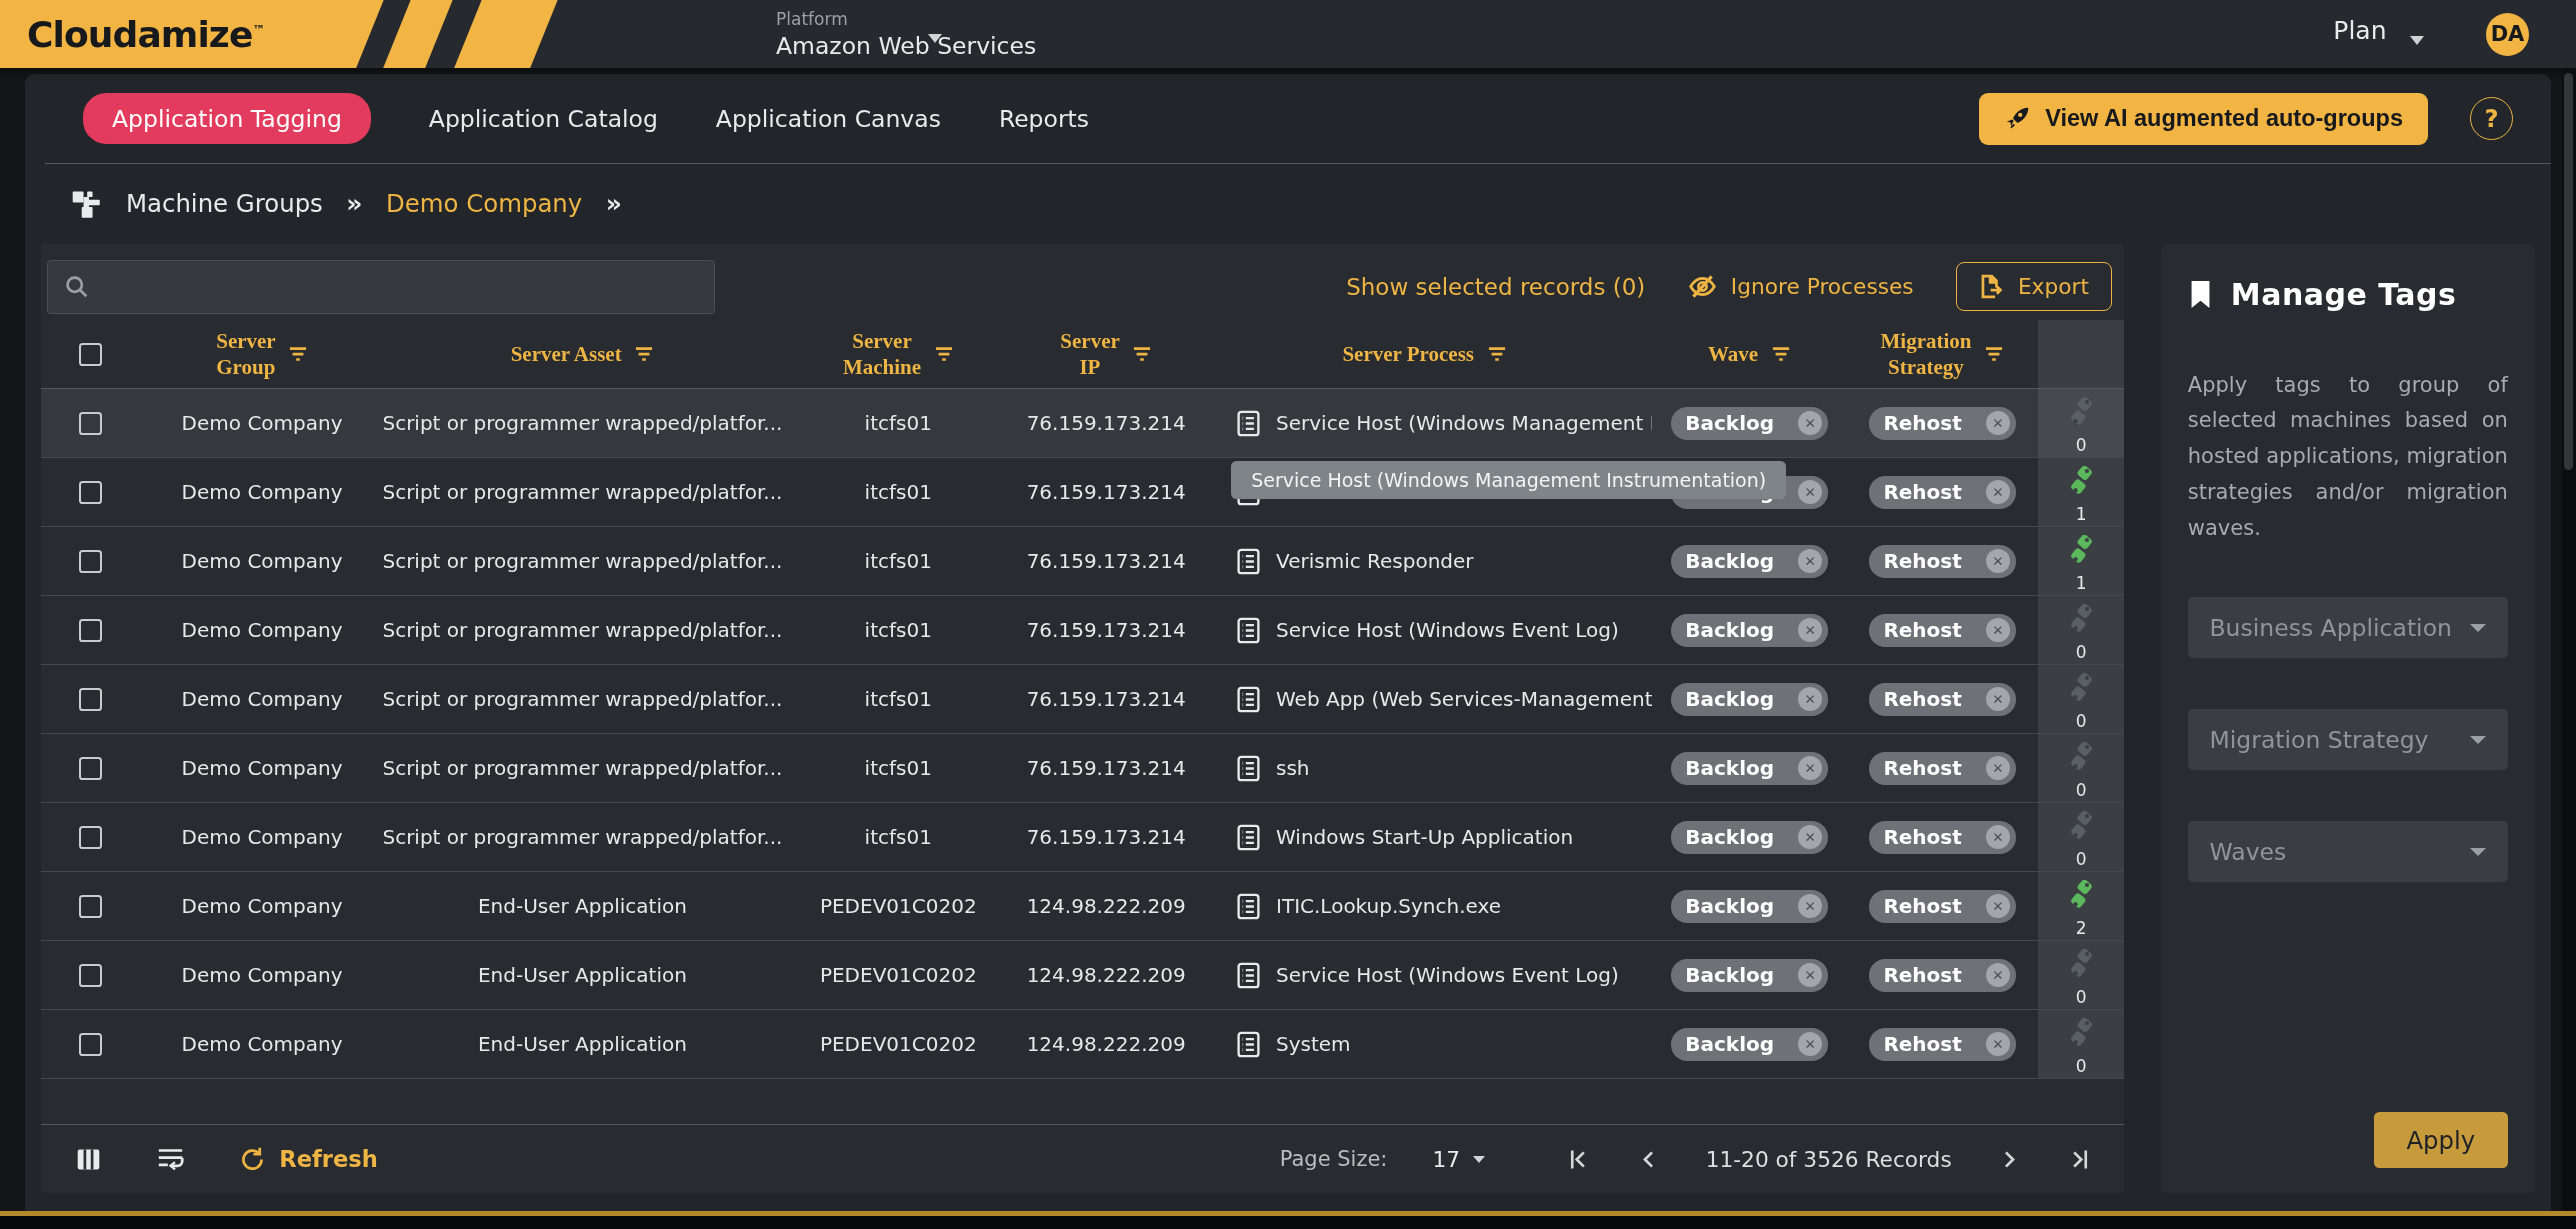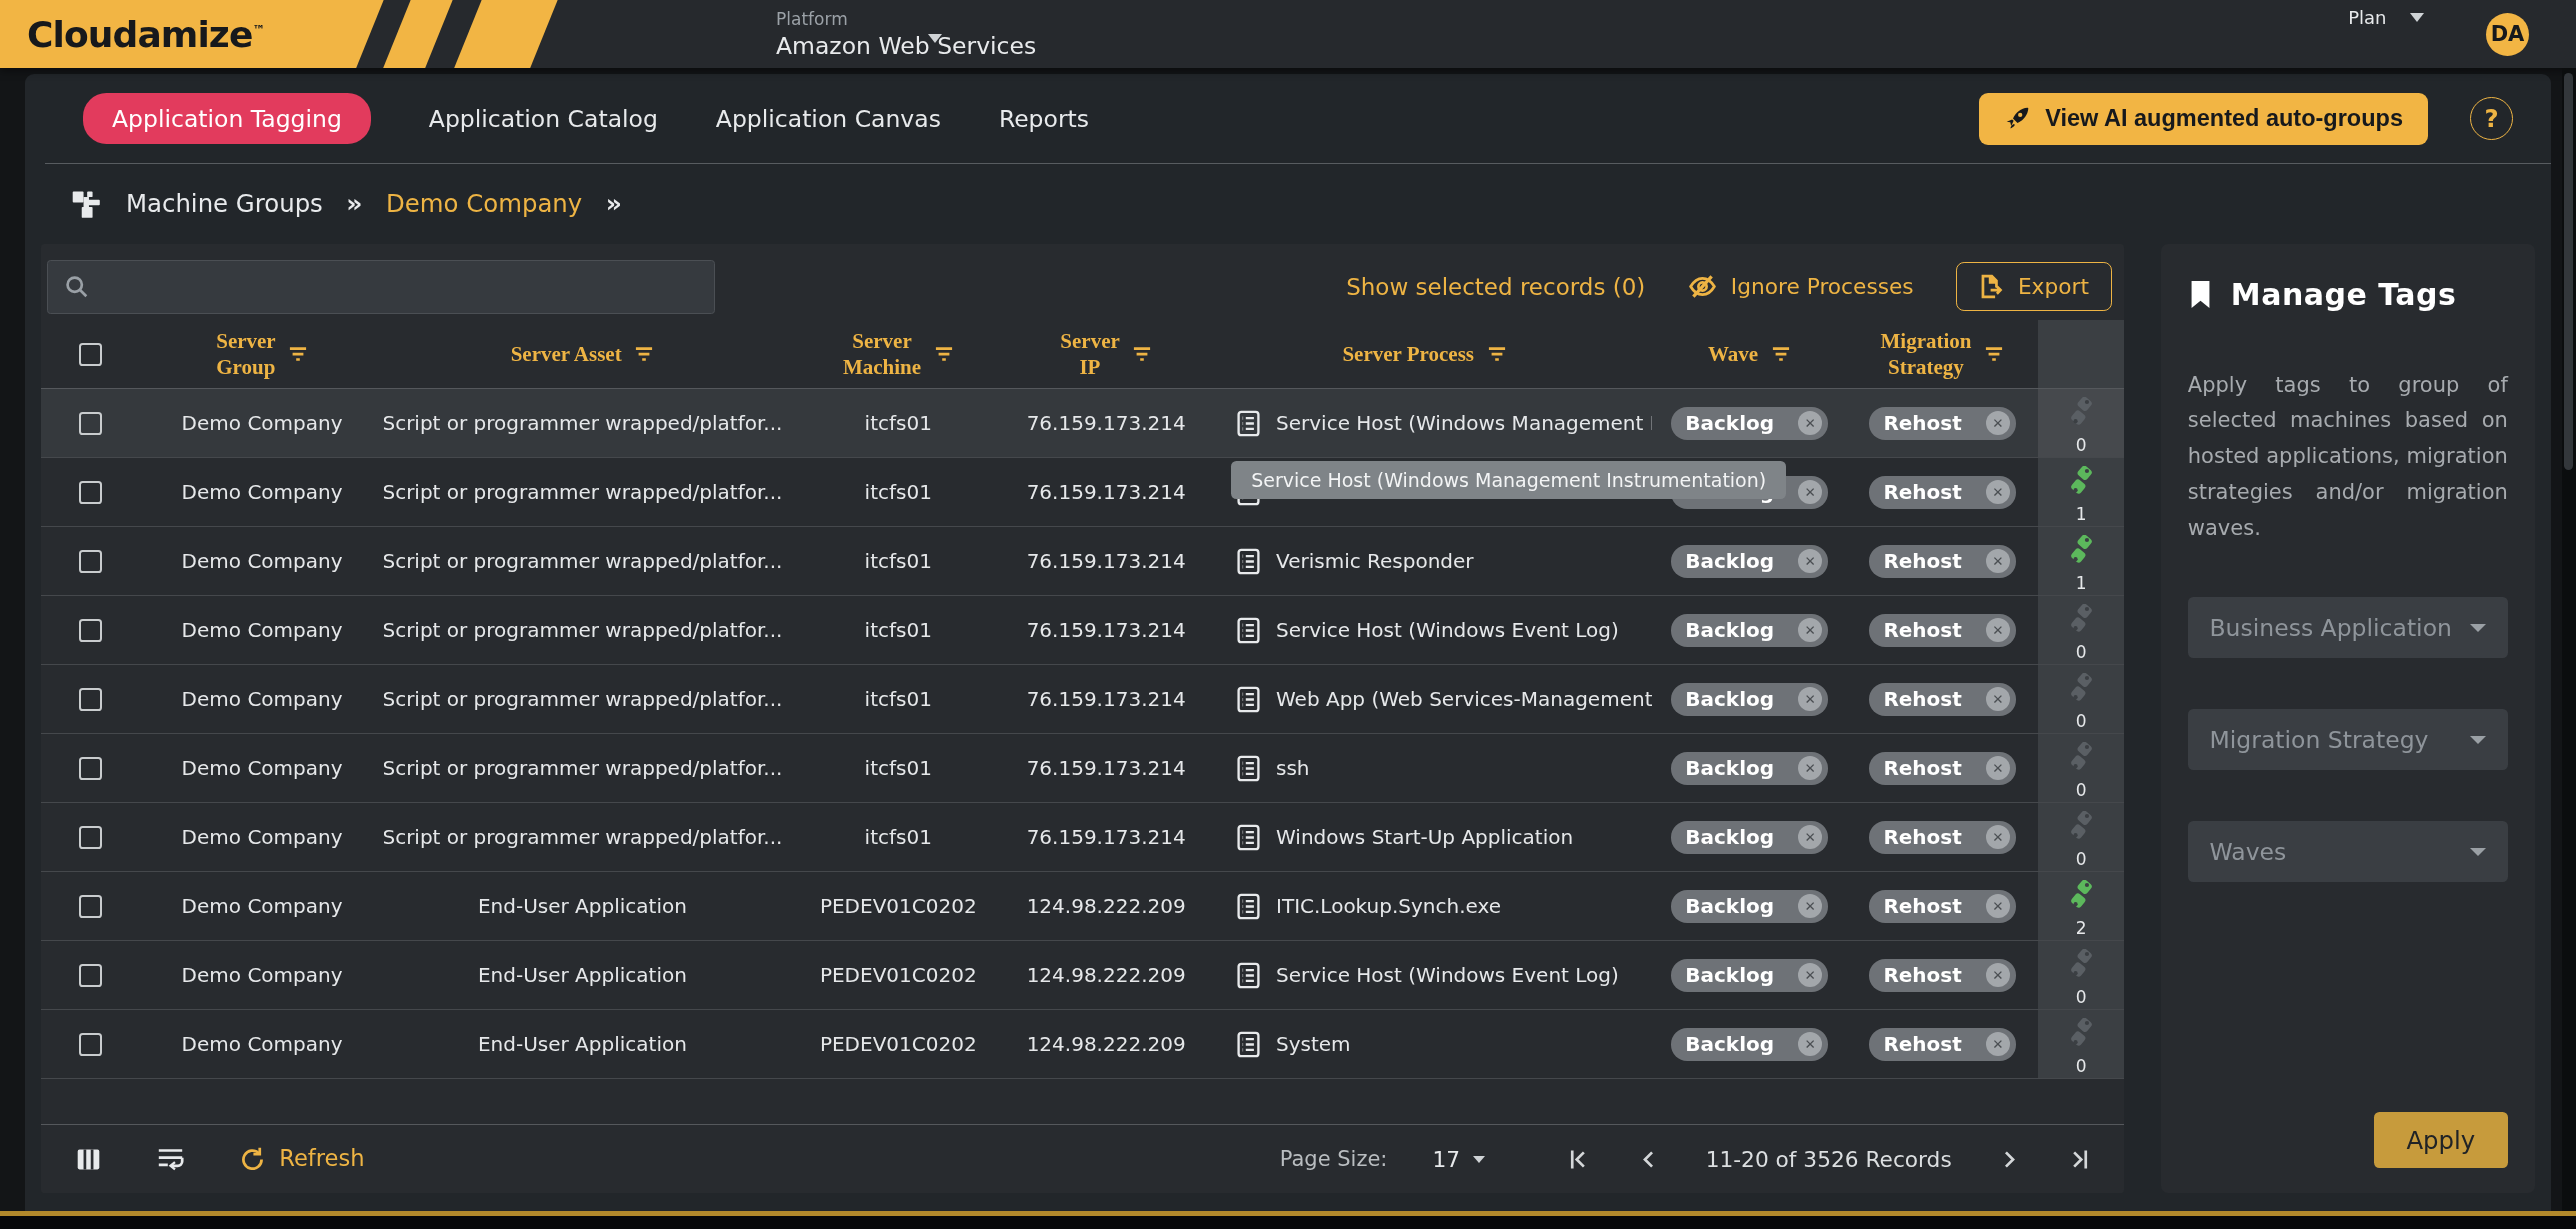--- a/index.html
+++ b/index.html
@@ -16,22 +16,22 @@
   .s1 { left:397px; width:42px; } .s2 { left:468px; width:76px; }
   .brand { position:absolute; left:27px; top:14.4px; font-size:36px; font-weight:bold;
     color:#17191c; letter-spacing:-0.9px; z-index:2; }
   .brand sup { font-size:12.6px; }
   .platform { position:absolute; left:776px; top:9px; width:181px; cursor:pointer; }
   .platform .plabel { font-size:17px; color:#9ba1a7; }
   .platform .pvalue { font-size:23.5px; color:#e8eaec; margin-top:2.7px; white-space:nowrap; }
   .caret { display:inline-block; width:0; height:0; border-left:7.2px solid transparent;
     border-right:7.2px solid transparent; border-top:9px solid #cfd3d6; }
   .platform .caret { position:absolute; left:152px; top:25px; }
-  .plan { position:absolute; right:152px; top:7px; display:flex; align-items:center; gap:23.5px;
-    color:#e8eaec; font-size:18px; cursor:pointer; }
+  .plan { position:absolute; right:152px; top:16px; display:flex; align-items:flex-end; gap:23.5px;
+    color:#e8eaec; font-size:25px; cursor:pointer; }
   .avatar { position:absolute; right:47px; top:12.6px; width:43px; height:43px; border-radius:50%;
     background:#f2b544; color:#17191c; font-size:21px; font-weight:bold;
     display:flex; align-items:center; justify-content:center; cursor:pointer; }
 
   
   .page { position:absolute; top:68px; left:0; right:0; bottom:18px; background:#131517; }
   .content { position:absolute; top:6.3px; left:25px; right:25px; bottom:0;
     background:#22262a; border-radius:9px 9px 0 0;padding-left:20px; }
   .bottom-accent { position:absolute; left:0; right:0; bottom:12.6px; height:5.4px; background:#b2892b; z-index:40; }
   .edge-scrollbar { position:absolute; top:68px; right:0; width:14.4px; bottom:18px; background:#0b0d0e; z-index:35; }
@@ -110,21 +110,21 @@
   .tag-icon.active svg { fill:#5cb85c; }
   .tag-count { font-size:17px; color:#e6e8ea; }
   .tooltip { position:absolute; left:1190px; top:72px; background:#7f8488; color:#f3f4f5;
     font-size:19px; padding:8.1px 20px; border-radius:5.4px; white-space:nowrap; z-index:10; }
 
   
   .tfoot { margin-top:auto; height:69px; border-top:0.9px solid #55585c; display:flex;
     align-items:center; padding:0 32.5px; }
   .foot-left { display:flex; align-items:center; gap:52px; }
   .icon-btn { background:none; border:none; cursor:pointer; display:flex; padding:0; }
-  .refresh { display:flex; gap:12.6px; color:#eeb444; font-size:22.6px; cursor:pointer; }
+  .refresh { display:flex; align-items:center; gap:12.6px; color:#eeb444; font-size:22.6px; cursor:pointer;font-weight:bold; }
   .foot-right { margin-left:auto; display:flex; align-items:center; gap:45px; }
   .psize-label { color:#b9bdc0; font-size:21px; }
   .psize-value { color:#e8eaec; font-size:21.7px; display:flex; align-items:center; gap:12.6px; cursor:pointer; }
   .psize-value .caret { border-left-width:6.3px; border-right-width:6.3px; border-top-width:7.2px; }
   .pg-btn { background:none; border:none; cursor:pointer; display:flex; padding:0; }
   .range { color:#dcdfe1; font-size:21.7px; }
 
   
   .panel { width:374px; background:#282b2f; border-radius:7.2px; padding:32.5px 27px 25px;
     display:flex; flex-direction:column; }

